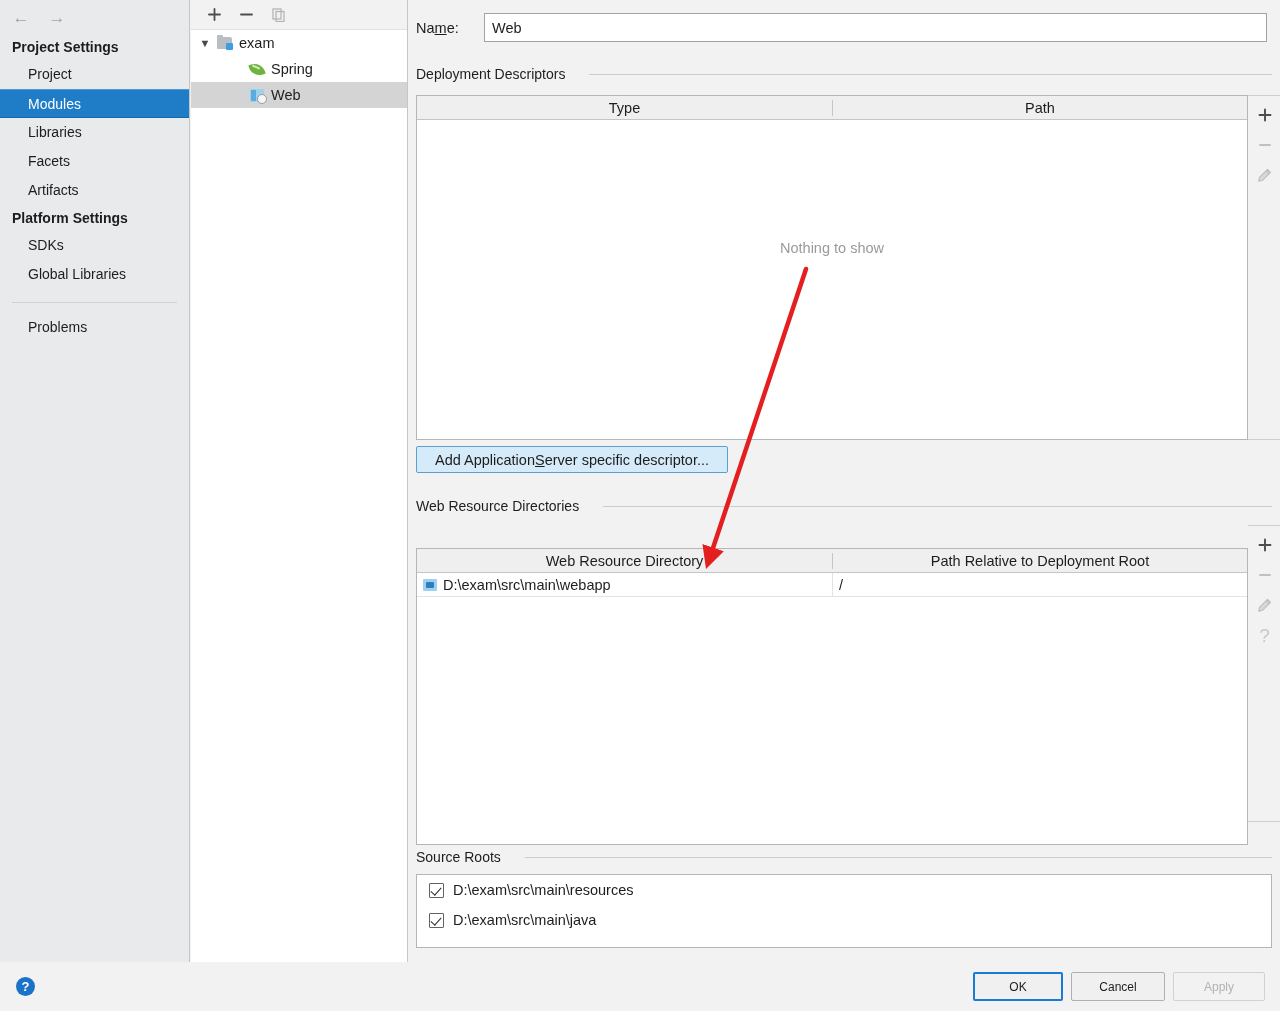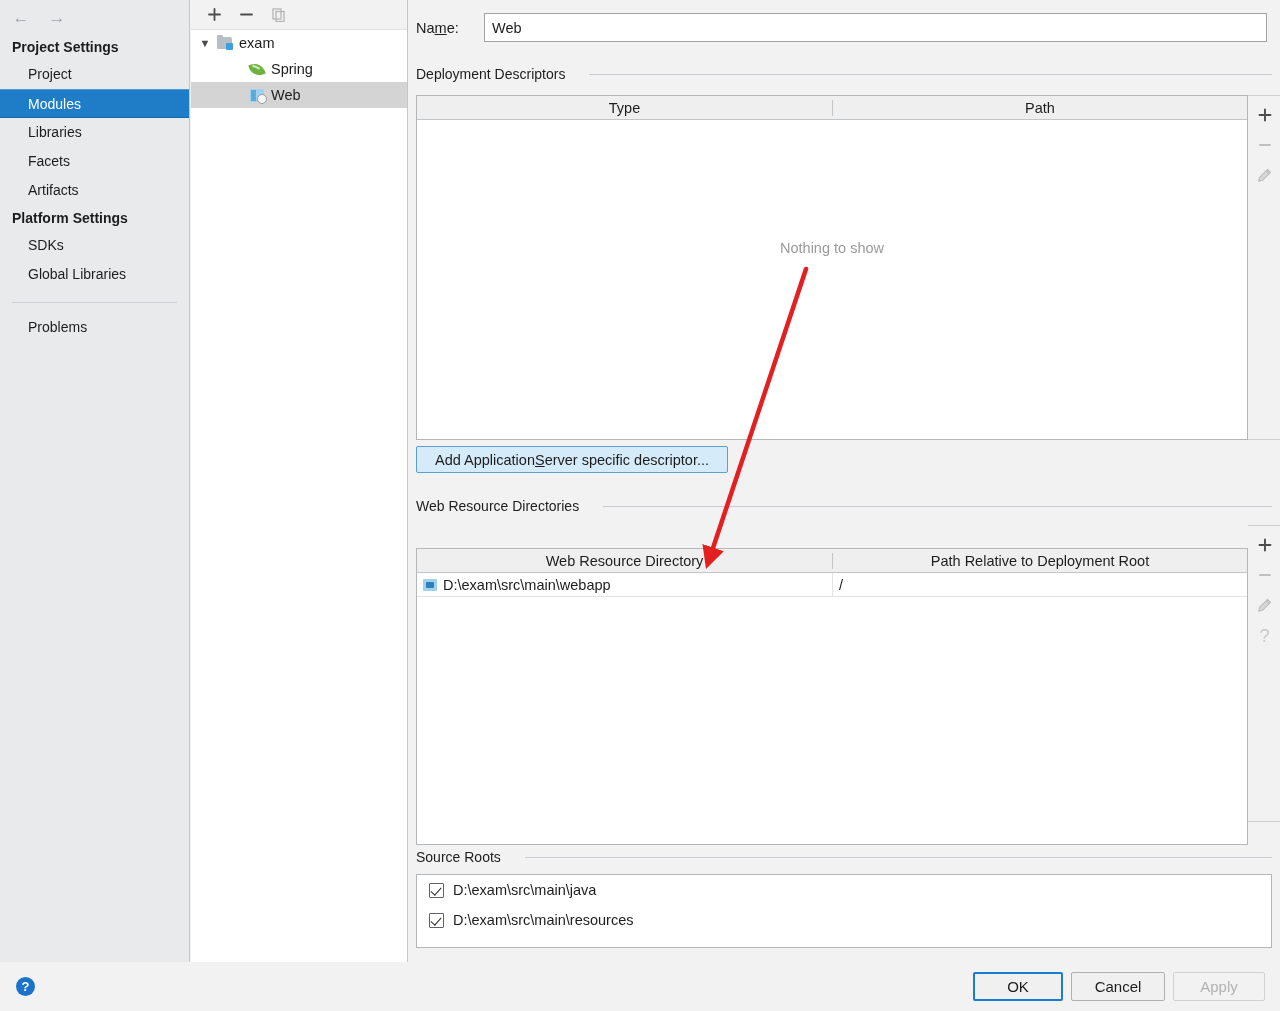--- a/index.html
+++ b/index.html
@@ -192,21 +192,21 @@
     position: absolute; left: 16px; top: 977px;
     width: 19px; height: 19px; border-radius: 50%;
     background: #1a73c8;
     color: #ffffff; font-size: 13px; font-weight: bold;
     display: flex; align-items: center; justify-content: center;
     line-height: 1;
   }
   .dlg-btn {
     position: absolute; height: 29px;
     background: #f0f0f0; border: 1px solid #aeb1b4; border-radius: 2px;
-    font-family: "Liberation Sans", sans-serif; font-size: 15px; color: #1d1d1d;
+    font-family: "Liberation Sans", sans-serif; font-size: 12px; color: #1d1d1d;
     display: flex; align-items: center; justify-content: center;
   }
   #okbtn { border: 2px solid #1a7bd4; background: #f0f0f0; }
   #applybtn { color: #b2b2b2; border-color: #cfd1d3; background: #f2f2f2; }
 
   
   #arrow { position: absolute; left: 0; top: 0; width: 1280px; height: 1011px; pointer-events: none; }
 </style>
 </head>
 <body>
@@ -372,25 +372,25 @@
     </div>
 
     <div class="sec-title" style="left:7px; top:849px; width:856px;">
       <span>Source Roots</span>
       <span class="rule" style="flex:1;"></span>
     </div>
 
     <div id="srcwrap" style="left:7px; top:874px; width:856px; height:74px;">
       <div class="src-row">
         <span class="cbx"></span>
-        <span>D:\exam\src\main\java</span>
+        <span>D:\exam\src\main\resources</span>
       </div>
       <div class="src-row">
         <span class="cbx"></span>
-        <span>D:\exam\src\main\resources</span>
+        <span>D:\exam\src\main\java</span>
       </div>
     </div>
 
   </div>
 
   <div id="bottombar"></div>
   <div id="helpbtn">?</div>
   <div class="dlg-btn" id="okbtn" style="left:973px; top:972px; width:90px;">OK</div>
   <div class="dlg-btn" id="cancelbtn" style="left:1071px; top:972px; width:94px;">Cancel</div>
   <div class="dlg-btn" id="applybtn" style="left:1173px; top:972px; width:92px;">Apply</div>

